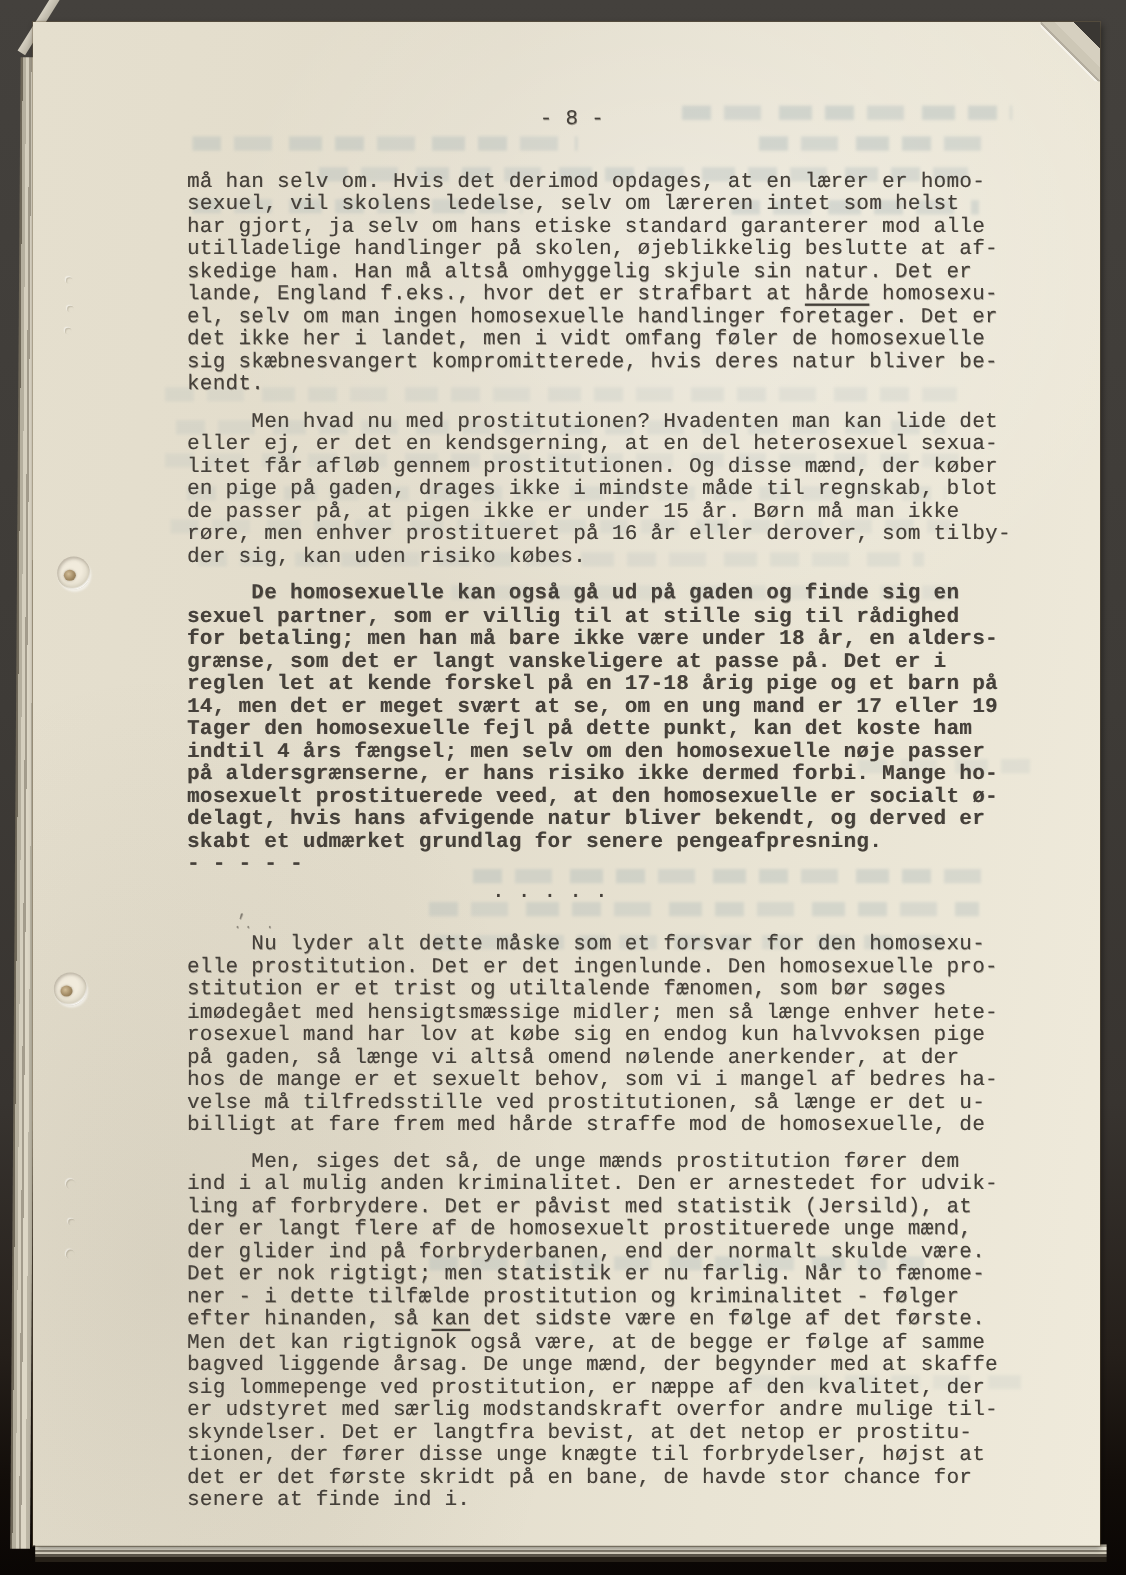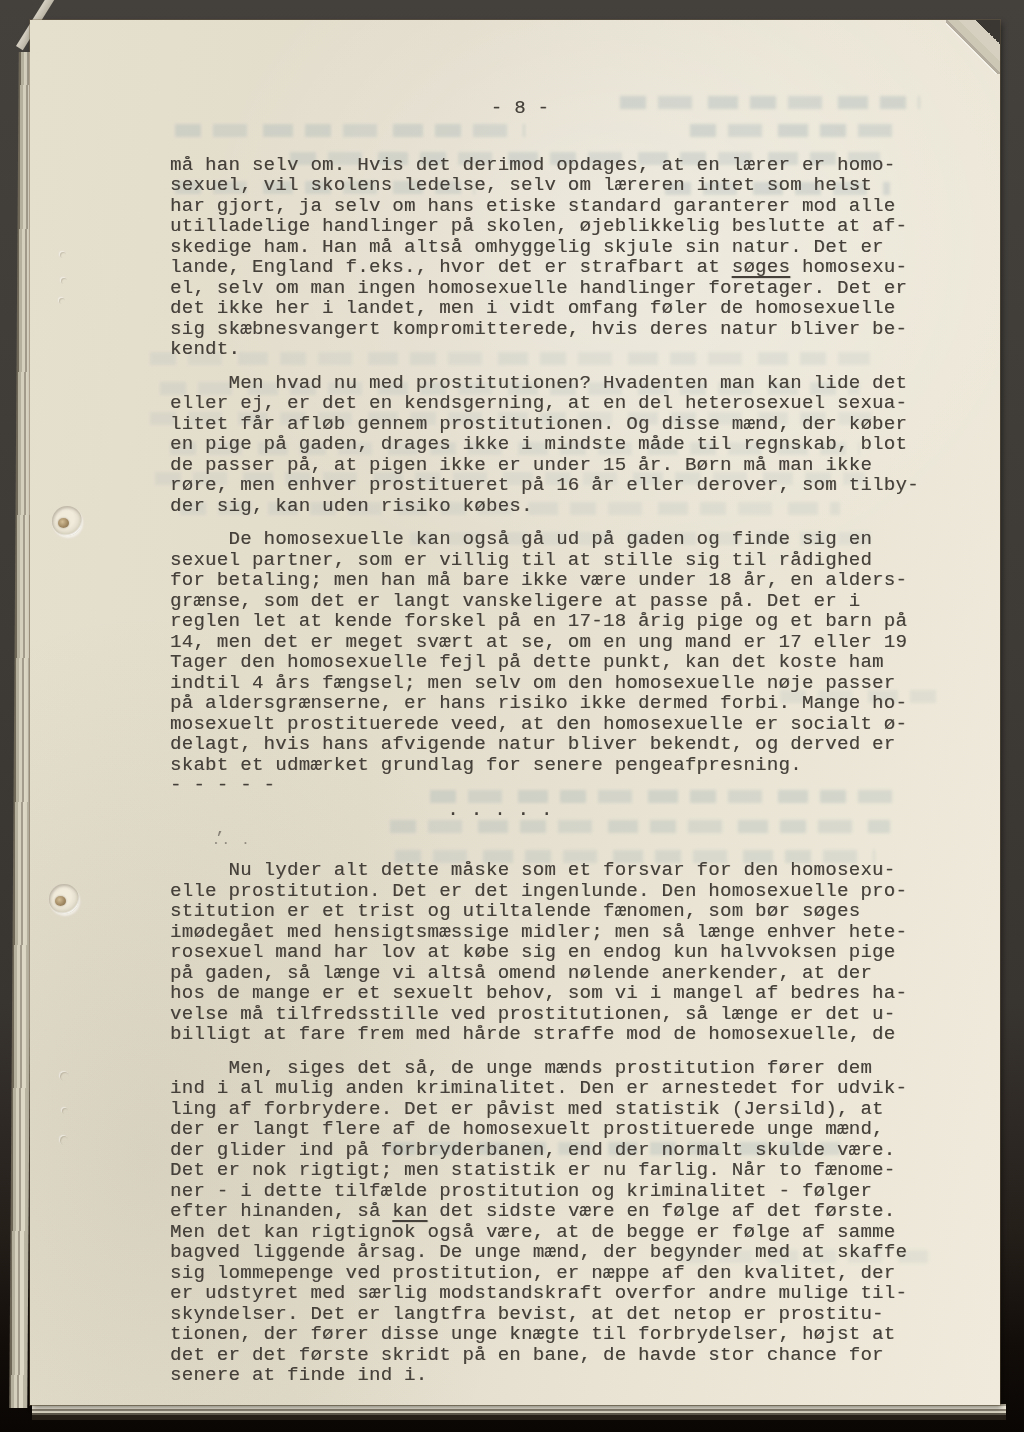--- a/index.html
+++ b/index.html
@@ -57,22 +57,22 @@
     position:absolute;height:13px;filter:blur(1.6px);
     background:repeating-linear-gradient(90deg,#9fb0b4 0 26px,transparent 26px 38px,#a9b7b9 38px 72px,transparent 72px 88px,#9fb0b4 88px 118px,transparent 118px 130px);
   }
   
   .textblock{
     position:absolute;left:140px;top:78px;width:800px;
     color:#45403a;font-size:19px;line-height:20.5px;letter-spacing:.3px;
     text-shadow:.4px .3px 0 rgba(72,65,55,.45);
   }
   .pageno{width:700px;text-align:center;margin:0 0 36px 0;white-space:pre;}
-  .para{white-space:pre;margin:12px 0 13px 0;}
-  .para.tight{margin-bottom:4px;}
+  .para{white-space:pre;margin:0 0 13px 0;}
+  .para.tight{margin-bottom:4px;font-weight:bold;}
   .dots{width:660px;text-align:center;white-space:pre;margin:0 0 2px 0;}
   .marks{position:relative;height:26px;margin:0;}
   .marks .m1{position:absolute;left:46px;top:-2px;font-size:15px;opacity:.6;}
   .marks .m2{position:absolute;left:42px;top:9px;font-size:13px;opacity:.5;letter-spacing:2px;}
   u{text-decoration-thickness:1.6px;text-underline-offset:4px;}
 </style>
 </head>
 <body>
 
 <div class="stack-left"></div>
@@ -118,21 +118,21 @@
   <span class="emboss" style="left:32px;top:1088px;"></span>
   <span class="emboss" style="left:30px;top:1116px;width:8px;height:9px;"></span>
 
   <div class="textblock">
     <div class="pageno">- 8 -</div>
     <div class="para">må han selv om. Hvis det derimod opdages, at en lærer er homo-
 sexuel, vil skolens ledelse, selv om læreren intet som helst
 har gjort, ja selv om hans etiske standard garanterer mod alle
 utilladelige handlinger på skolen, øjeblikkelig beslutte at af-
 skedige ham. Han må altså omhyggelig skjule sin natur. Det er
-lande, England f.eks., hvor det er strafbart at <u>søges</u> homosexu-
+lande, England f.eks., hvor det er strafbart at <u>hårde</u> homosexu-
 el, selv om man ingen homosexuelle handlinger foretager. Det er
 det ikke her i landet, men i vidt omfang føler de homosexuelle
 sig skæbnesvangert kompromitterede, hvis deres natur bliver be-
 kendt.</div>
     <div class="para">     Men hvad nu med prostitutionen? Hvadenten man kan lide det
 eller ej, er det en kendsgerning, at en del heterosexuel sexua-
 litet får afløb gennem prostitutionen. Og disse mænd, der køber
 en pige på gaden, drages ikke i mindste måde til regnskab, blot
 de passer på, at pigen ikke er under 15 år. Børn må man ikke
 røre, men enhver prostitueret på 16 år eller derover, som tilby-

